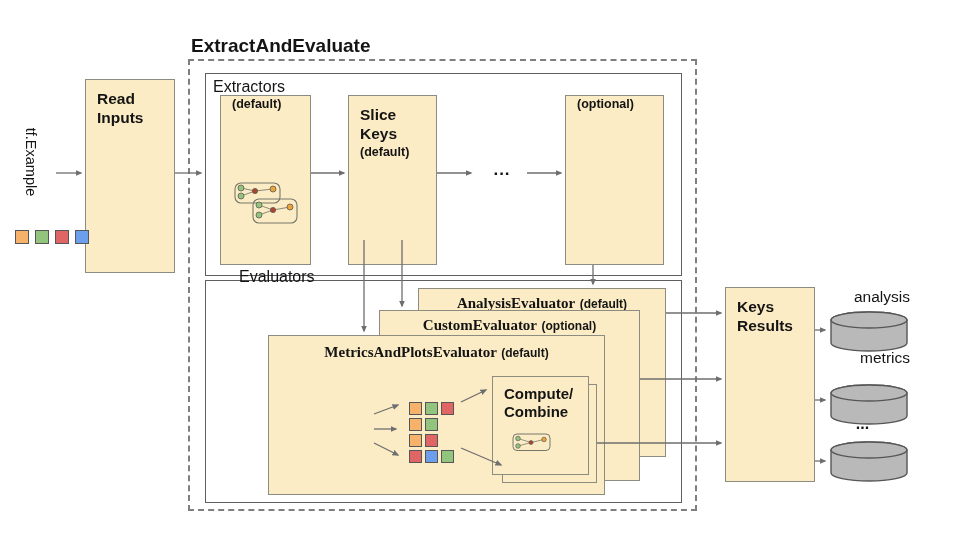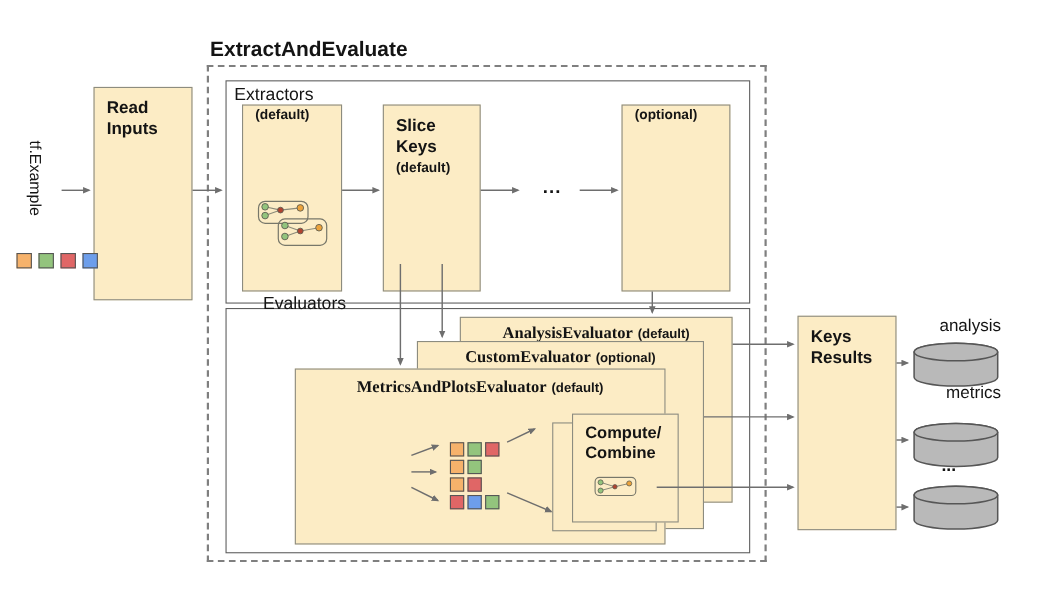--- a/index.html
+++ b/index.html
@@ -118,21 +118,21 @@
         <div class="sq" style="background: rgb(224, 102, 102);"></div>
       </div>
     <div class="sqrow">
         <div class="sq" style="background: rgb(224, 102, 102);"></div>
         <div class="sq" style="background: rgb(109, 158, 235);"></div>
         <div class="sq" style="background: rgb(147, 196, 125);"></div>
       </div>
   </div>
 
   <div class="abs box" style="left:502px;top:384px;width:95px;height:99px;"></div>
-  <div class="abs box" style="left:520px;top:376px;width:97px;height:99px;">
+  <div class="abs box" style="left:492px;top:376px;width:97px;height:99px;">
     <div class="bt" style="padding-top:8px;font-size:15px;"><span>Compute/</span><br><span>Combine</span></div>
     <svg class="icon-abs" style="left:19px;top:56px;" width="40" height="19" viewBox="0 0 40 19">
       <rect x="1" y="1" width="37" height="16.5" rx="4" fill="none" stroke="#77776a" stroke-width="1"></rect>
       <g stroke="#8a8a7a" stroke-width="0.9">
         <line x1="6" y1="5.5" x2="19" y2="9.5"></line>
           <line x1="6" y1="13" x2="19" y2="9.5"></line>
           <line x1="19" y1="9.5" x2="32" y2="6.5"></line>
       </g>
       <g stroke="#5c5c50" stroke-width="0.7">
         <circle cx="6" cy="5.5" r="2.3" fill="#93C47D"></circle>

